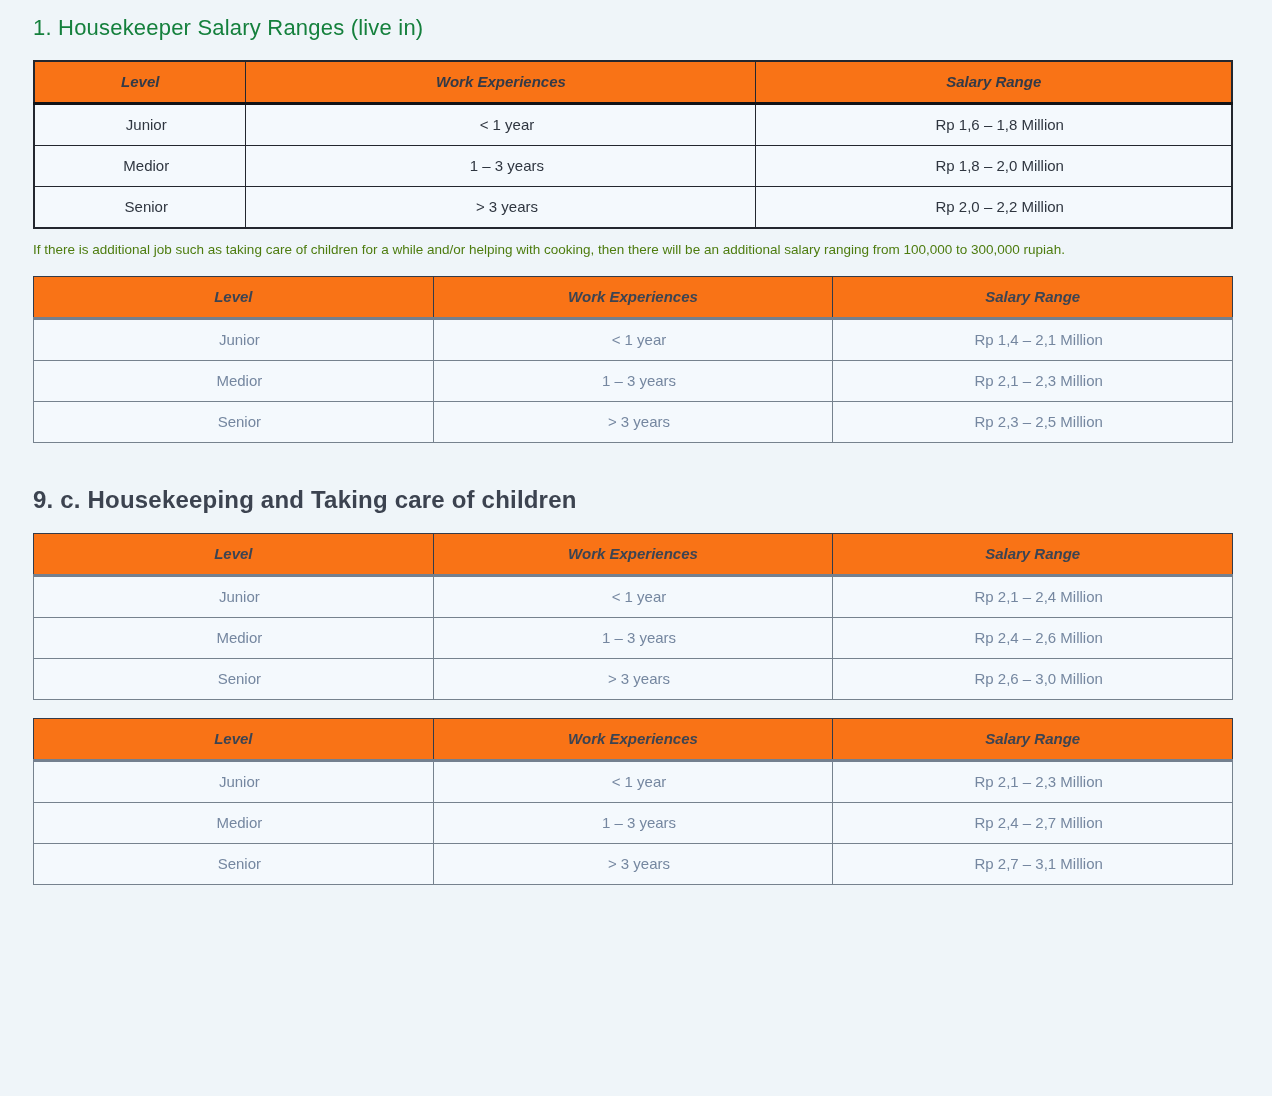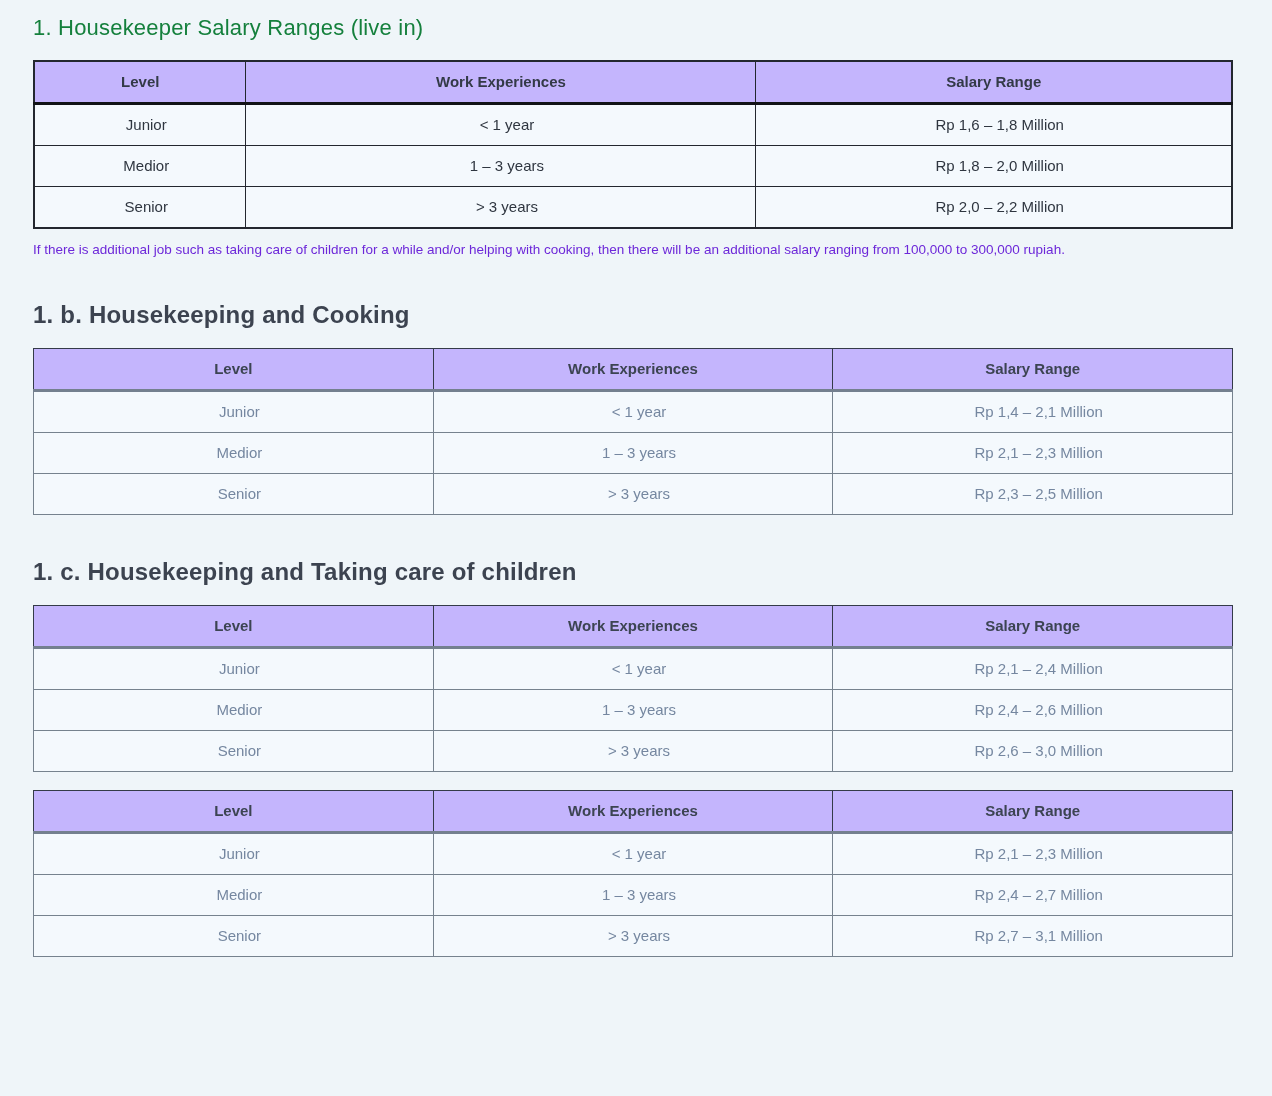--- a/index.html
+++ b/index.html
@@ -37,22 +37,23 @@
     table-layout: fixed;
   }
   table.salary th, table.salary td {
     text-align: center;
     vertical-align: middle;
     font-size: 15px;
     line-height: 20px;
     padding: 10px 8px;
   }
   table.salary th {
-    background: #c4b5fd;
+    background: #f97316;
     font-weight: 700;
+    font-style: italic;
   }
   table.salary td {
     background: #f4f9fd;
     padding-left: 20px;
   }
   
   table.dark { border: 2px solid #23272f; }
   table.dark th {
     color: #333a47;
     border: 1px solid #23272f;
@@ -74,21 +75,21 @@
   table.light td {
     color: #7587a0;
     border: 1px solid #76828e;
   }
   table.light { border-bottom: 1px solid #76828e; }
   table.light .c1, table.light .c2, table.light .c3 { width: 33.33%; }
   p.note {
     margin: 12px 0 0 0;
     font-size: 13.5px;
     line-height: 17px;
-    color: #6d28d9;
+    color: #4d7c0f;
   }
 </style>
 </head>
 <body>
 
 <div class="page">
 
   <h1 class="page-title">1. Housekeeper Salary Ranges (live in)</h1>
 
   <table class="salary dark">
@@ -112,21 +113,20 @@
       </tr>
       <tr>
         <td>Senior</td>
         <td>&gt; 3 years</td>
         <td>Rp 2,0 – 2,2 Million</td>
       </tr>
     </tbody>
   </table>
   <p class="note">If there is additional job such as taking care of children for a while and/or helping with cooking, then there will be an additional salary ranging from 100,000 to 300,000 rupiah.</p>
 
-  <h2 class="section-heading">1. b. Housekeeping and Cooking</h2>
   <table class="salary light">
     <thead>
       <tr>
         <th class="c1">Level</th>
         <th class="c2">Work Experiences</th>
         <th class="c3">Salary Range</th>
       </tr>
     </thead>
     <tbody>
       <tr>
@@ -140,21 +140,21 @@
         <td>Rp 2,1 – 2,3 Million</td>
       </tr>
       <tr>
         <td>Senior</td>
         <td>&gt; 3 years</td>
         <td>Rp 2,3 – 2,5 Million</td>
       </tr>
     </tbody>
   </table>
 
-  <h2 class="section-heading">1. c. Housekeeping and Taking care of children</h2>
+  <h2 class="section-heading">9. c. Housekeeping and Taking care of children</h2>
   <table class="salary light">
     <thead>
       <tr>
         <th class="c1">Level</th>
         <th class="c2">Work Experiences</th>
         <th class="c3">Salary Range</th>
       </tr>
     </thead>
     <tbody>
       <tr>

